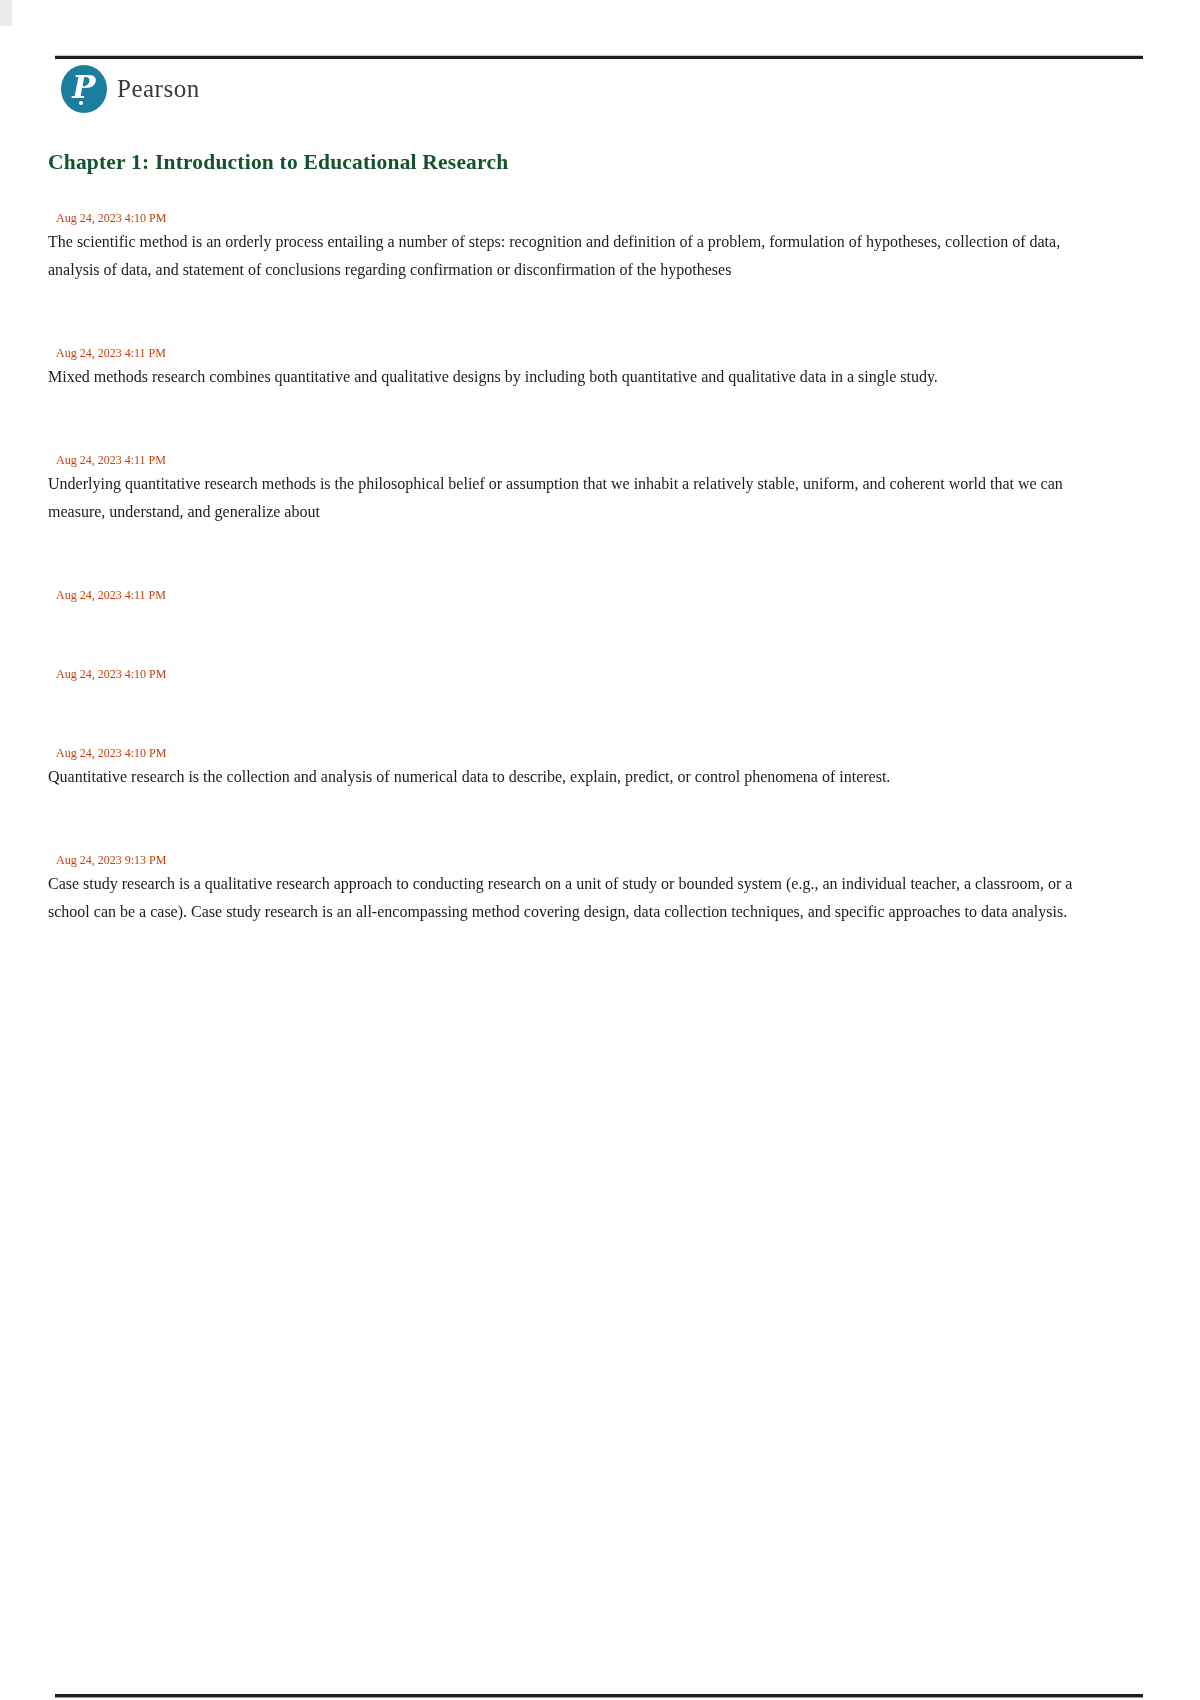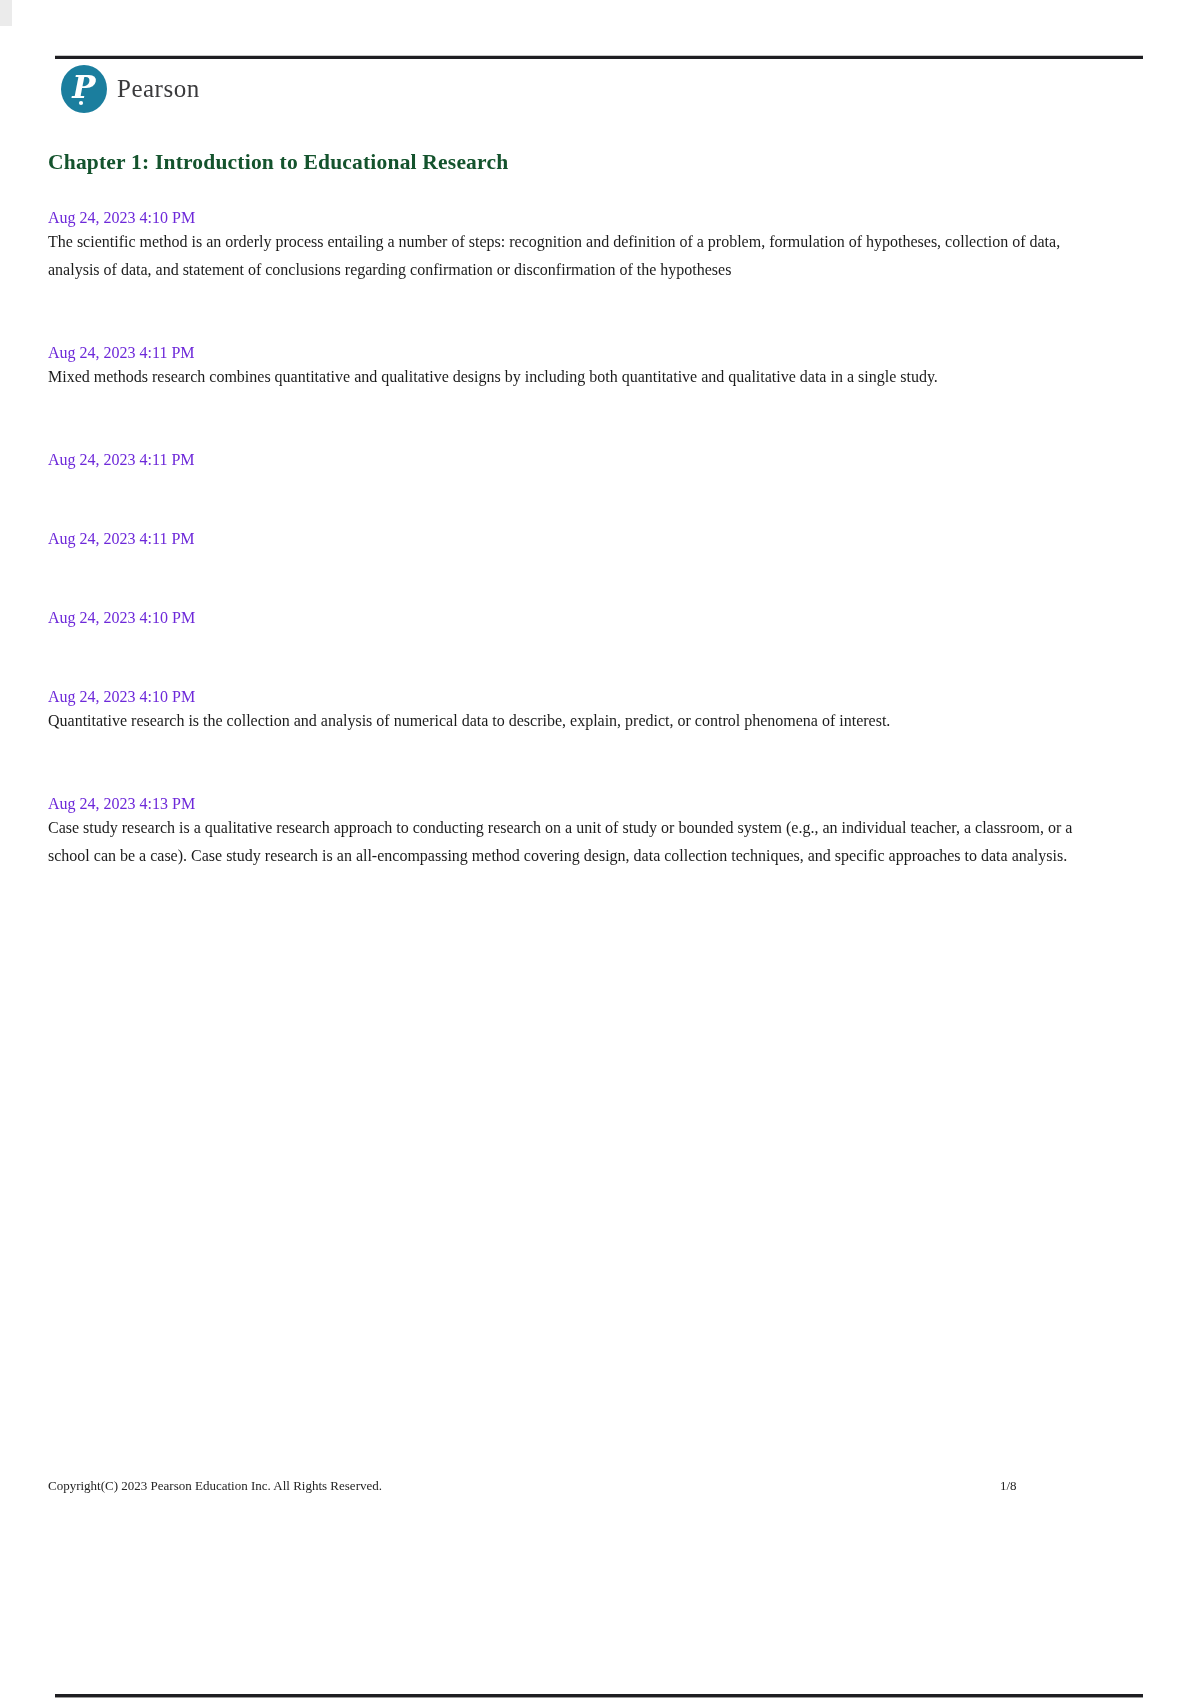--- a/index.html
+++ b/index.html
@@ -44,22 +44,23 @@
     color: #14532d;
     letter-spacing: 0.2px;
   }
 
   .notes {
     position: absolute; left: 48px; top: 208px;
     width: 1056px;
   }
   .note { margin: 0 0 59px 0; }
   .note-ts {
-    font-size: 16px; line-height: 20px;
-    color: #6d28d9;
+    font-size: 12px; line-height: 20px;
+    color: #c2410c;
+    margin-left: 8px;
   }
   .note-text {
     font-size: 16px; line-height: 28px;
     color: #1c1c1c;
   }
 
   .footer {
     position: absolute; left: 48px; top: 1478px;
     width: 1104px; font-size: 13px; color: #242424;
   }
@@ -93,41 +94,38 @@
       <div class="note-text">The scientific method is an orderly process entailing a number of steps: recognition and definition of a problem, formulation of hypotheses, collection of data, analysis of data, and statement of conclusions regarding confirmation or disconfirmation of the hypotheses</div>
     </div>
 
     <div class="note">
       <div class="note-ts">Aug 24, 2023 4:11 PM</div>
       <div class="note-text">Mixed methods research combines quantitative and qualitative designs by including both quantitative and qualitative data in a single study.</div>
     </div>
 
     <div class="note">
       <div class="note-ts">Aug 24, 2023 4:11 PM</div>
+      <div class="note-text">Underlying quantitative research methods is the philosophical belief or assumption that we inhabit a relatively stable, uniform, and coherent world that we can measure, understand, and generalize about</div>
     </div>
 
     <div class="note">
       <div class="note-ts">Aug 24, 2023 4:11 PM</div>
     </div>
 
     <div class="note">
       <div class="note-ts">Aug 24, 2023 4:10 PM</div>
     </div>
 
     <div class="note">
       <div class="note-ts">Aug 24, 2023 4:10 PM</div>
       <div class="note-text">Quantitative research is the collection and analysis of numerical data to describe, explain, predict, or control phenomena of interest.</div>
     </div>
 
     <div class="note">
-      <div class="note-ts">Aug 24, 2023 4:13 PM</div>
+      <div class="note-ts">Aug 24, 2023 9:13 PM</div>
       <div class="note-text">Case study research is a qualitative research approach to conducting research on a unit of study or bounded system (e.g., an individual teacher, a classroom, or a school can be a case). Case study research is an all-encompassing method covering design, data collection techniques, and specific approaches to data analysis.</div>
     </div>
   </div>
 
-  <div class="footer">
-    <span>Copyright(C) 2023 Pearson Education Inc. All Rights Reserved.</span>
-    <span class="footer-page">1/8</span>
-  </div>
 
   <div class="rule rule-bottom"></div>
 
 </div>
 
 </body></html>

